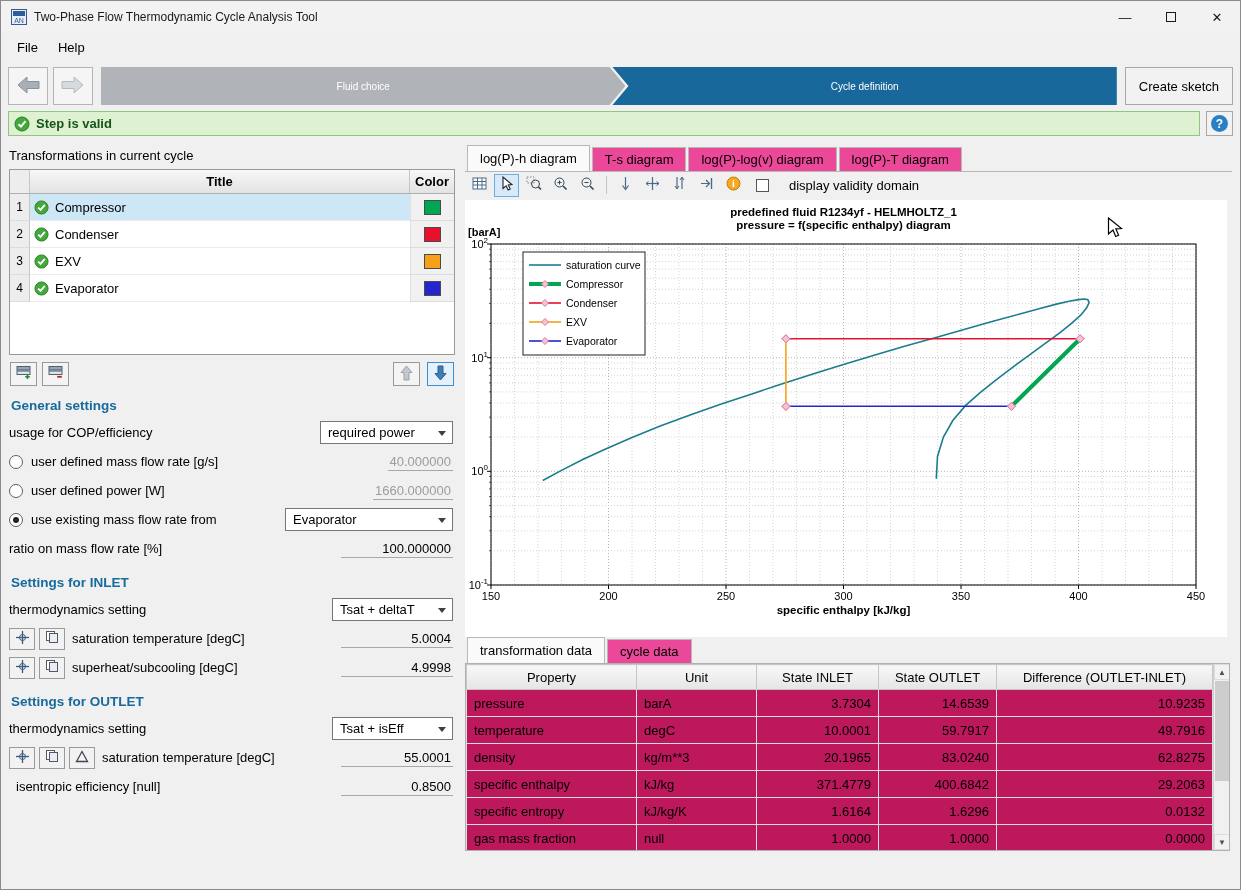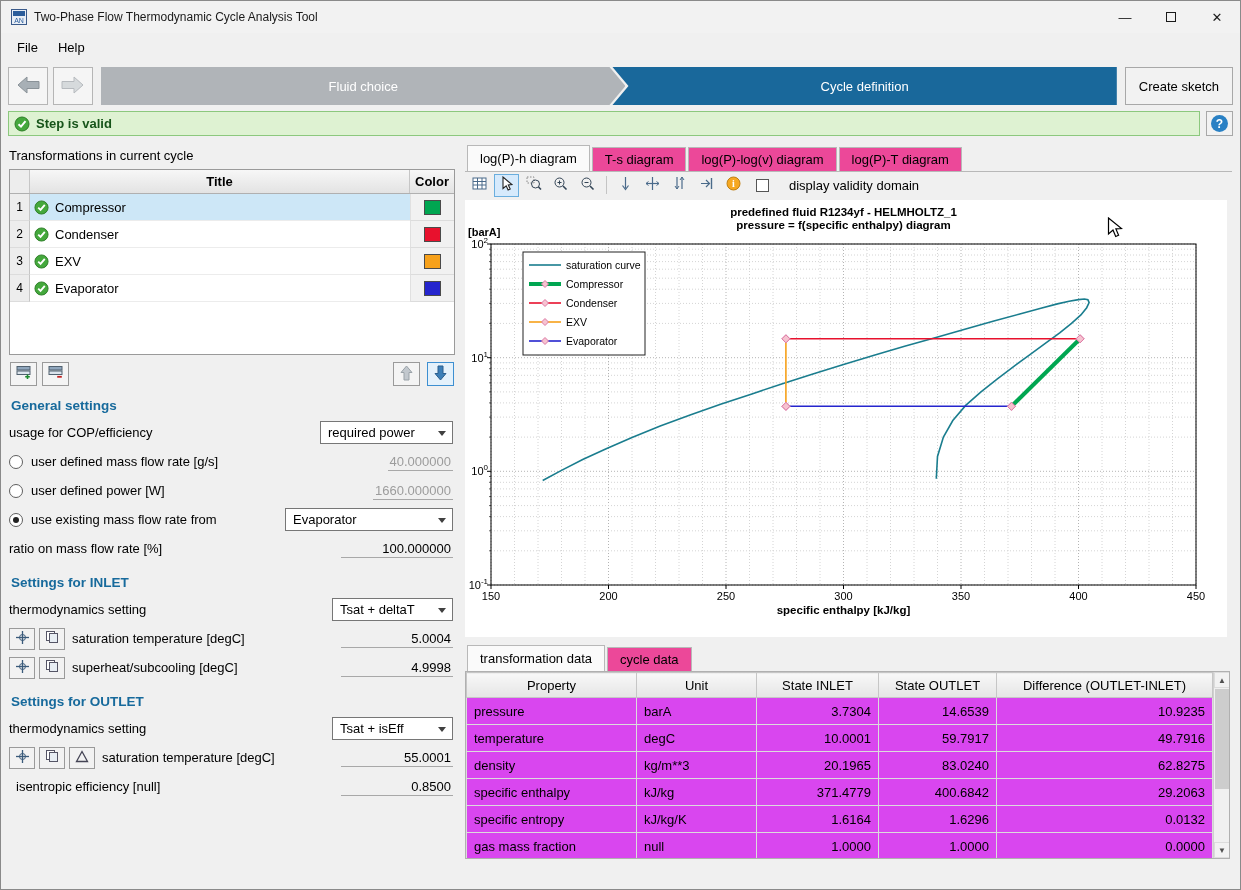--- a/index.html
+++ b/index.html
@@ -15,21 +15,21 @@
   .maxbox { width:10px; height:10px; border:1px solid #1a1a1a; display:inline-block; }
 
   
   .menubar { height:28px; display:flex; align-items:center; padding-left:6px; }
   .menu-item { padding:4px 10px; }
 
   
   .navbar { height:50px; display:flex; align-items:center; padding:0 7px; gap:5px; }
   .nav-arrow { width:40px; height:38px; border:1px solid #b5b5b5; background:#f5f5f5; display:flex; align-items:center; justify-content:center; padding:0; }
   .steps { flex:1; display:flex; height:38px; margin:0 3px; }
-  .step { display:flex; align-items:center; justify-content:center; color:#fff; font-size:13px; }
+  .step { display:flex; align-items:center; justify-content:center; color:#fff; font-size:10px; }
   .step-inactive { flex:104; background:#b0b4b8; clip-path:polygon(0 0, calc(100% - 16px) 0, 100% 50%, calc(100% - 16px) 100%, 0 100%); margin-right:-13px; }
   .step-active { flex:100; background:#19689b; clip-path:polygon(0 0, 100% 0, 100% 100%, 0 100%, 16px 50%); }
   .create-sketch { height:38px; padding:0 13px; border:1px solid #a8a8a8; background:#f2f2f2; font-size:13px; font-family:Liberation Sans, sans-serif; }
 
   
   .status-row { height:30px; display:flex; align-items:flex-start; padding:0 7px; gap:6px; }
   .status-bar { flex:1; height:25px; background:#def2d2; border:1px solid #8cc87e; display:flex; align-items:center; padding:0 5px; gap:6px; }
   .status-text { font-weight:bold; color:#17541a; }
   .help-btn { width:27px; height:25px; border:1px solid #a8a8a8; background:#f2f2f2; display:flex; align-items:center; justify-content:center; padding:0; }
   .help-circle { width:17px; height:17px; border-radius:50%; background:#2980c4; color:#fff; font-weight:bold; font-size:12px; display:flex; align-items:center; justify-content:center; }
@@ -80,23 +80,23 @@
   .chart-toolbar { height:27px; display:flex; align-items:center; gap:2px; border-top:1px solid #b8b8b8; padding-left:2px; }
   .tool-btn { width:25px; height:23px; display:flex; align-items:center; justify-content:center; border:1px solid transparent; background:transparent; padding:0; }
   .tool-btn.active { background:#d6eafc; border-color:#6aaede; }
   .tool-sep { width:1px; height:18px; background:#c4c4c4; margin:0 4px; }
   .validity { display:flex; align-items:center; gap:20px; margin-left:8px; }
   .checkbox { width:13px; height:13px; border:1px solid #555; background:#fff; display:inline-block; }
 
   .chart-box { width:762px; height:437px; background:#fff; margin-top:2px; }
   #plot-svg { display:block; font-family:"Liberation Sans",sans-serif; }
 
-  .bottom-tabs { margin-top:8px; }
-
-  .data-table-wrap { border:1px solid #b0b0b0; background:#d946ef; height:188px; overflow:hidden; display:flex; width:765px; }
+  .bottom-tabs { }
+
+  .data-table-wrap { border:1px solid #b0b0b0; background:#be185d; height:188px; overflow:hidden; display:flex; width:765px; }
   table.data-table { border-collapse:collapse; table-layout:fixed; width:746px; font-size:13px; align-self:flex-start; }
   .data-table th { background:linear-gradient(#f8f8f8,#e5e5e5); border:1px solid #c6c6c6; font-weight:normal; height:25px; padding:0 4px; }
   .data-table td { border:1px solid #dcdcdc; height:27px; padding:0 7px; }
   .data-table td.num { text-align:right; }
   .vscroll { width:17px; background:#f0f0f0; border-left:1px solid #d0d0d0; display:flex; flex-direction:column; flex:none; }
   .vs-btn { height:16px; display:flex; align-items:center; justify-content:center; font-size:8px; color:#505050; background:#f2f2f2; border:1px solid #dcdcdc; }
   .vs-thumb { margin:1px; height:100px; background:#cdcdcd; }
   .vs-track { flex:1; }
 
   .mouse-cursor { position:absolute; left:1106px; top:216px; z-index:50; pointer-events:none; }

